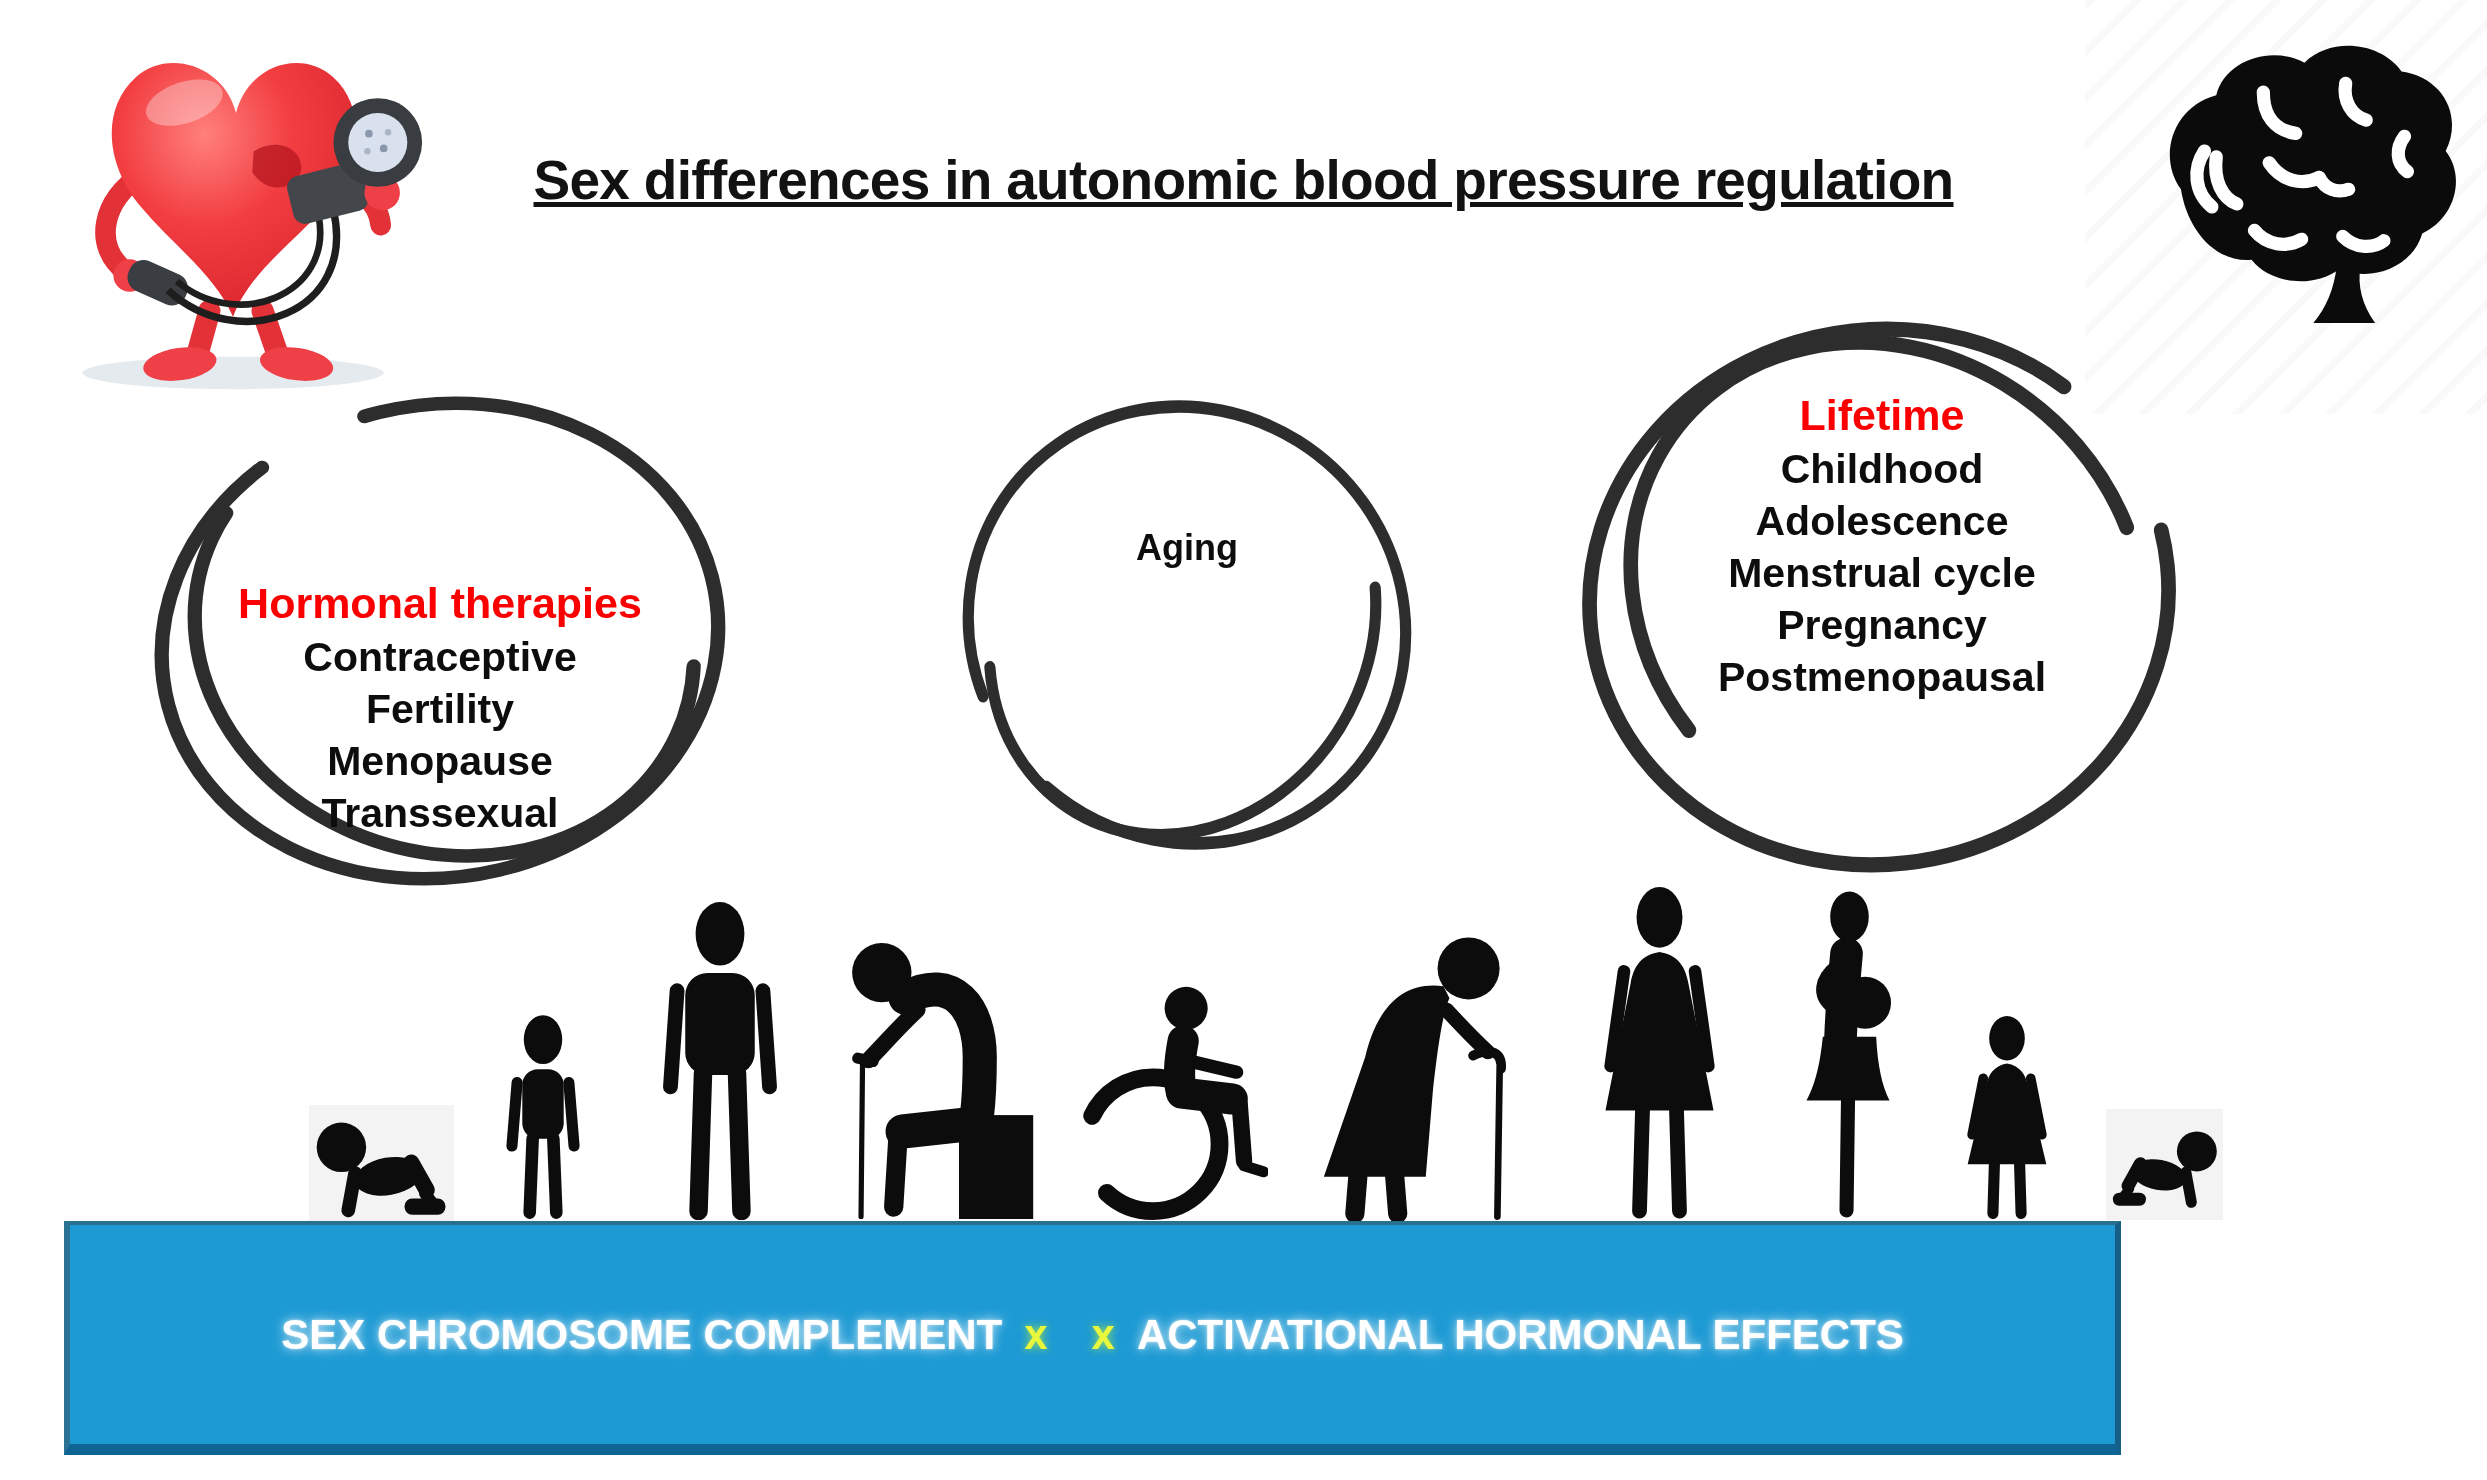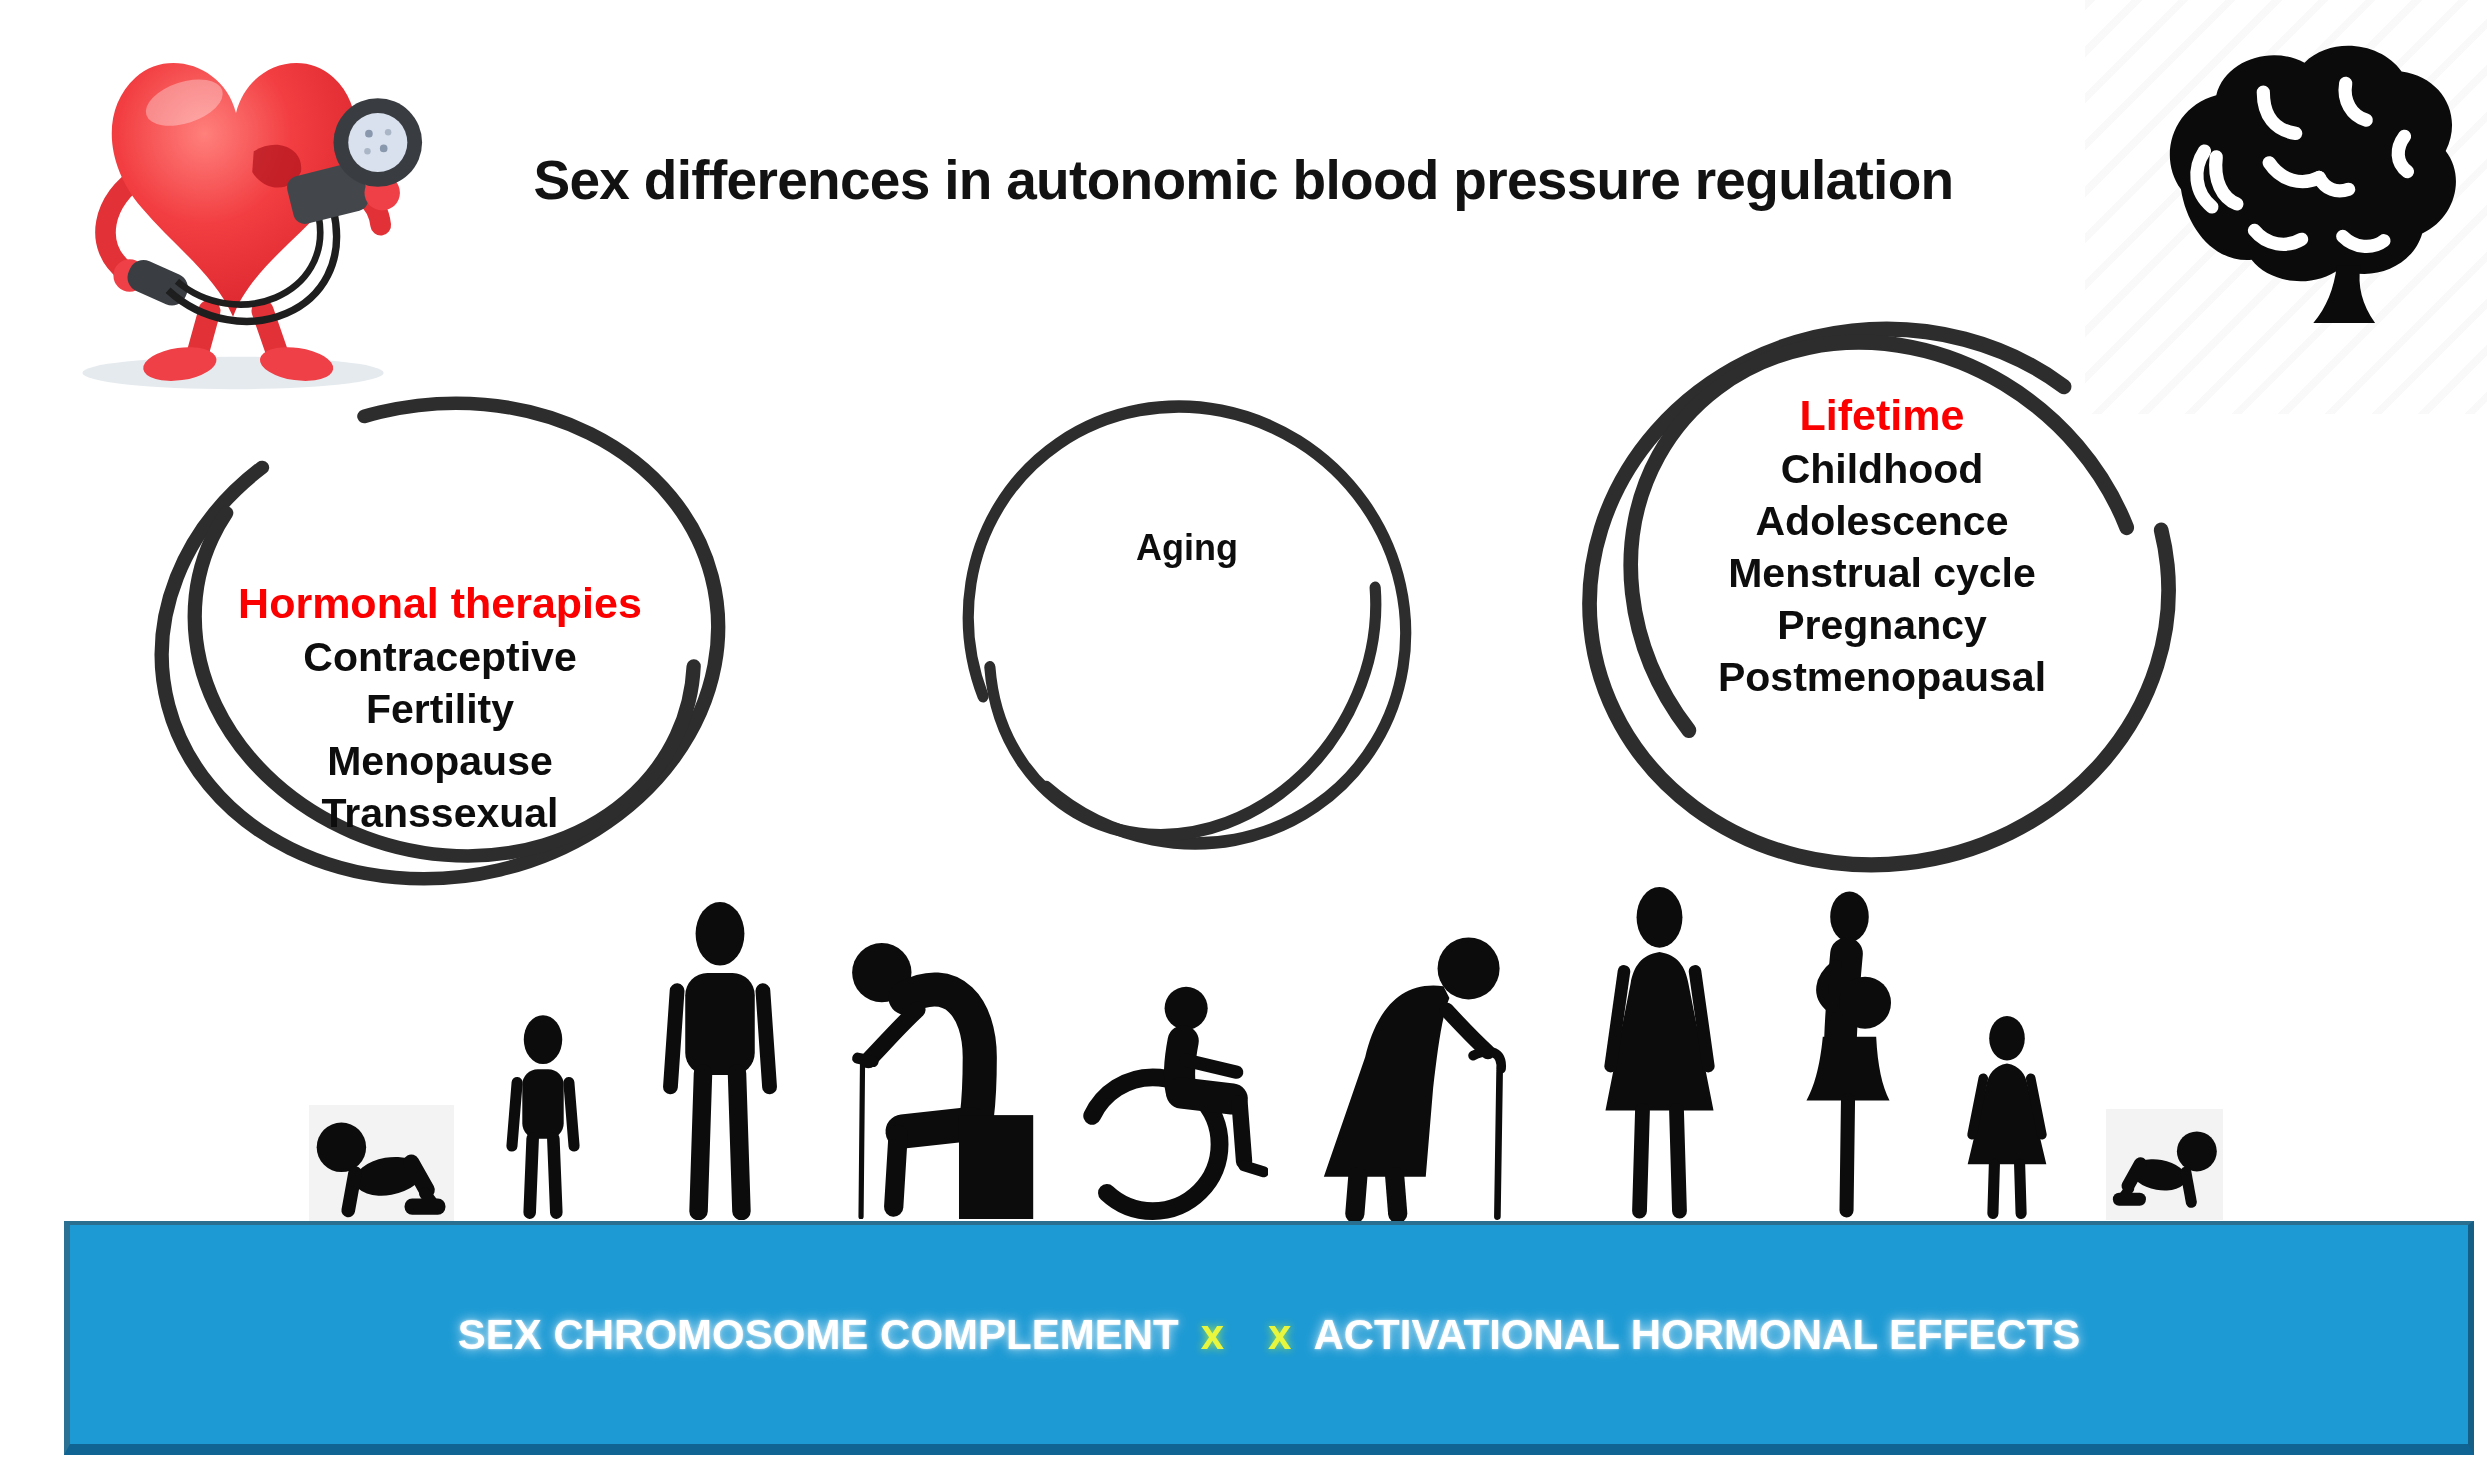--- a/index.html
+++ b/index.html
@@ -6,21 +6,21 @@
   body{
     width:2487px;height:1481px;position:relative;overflow:hidden;
     font-family:"Liberation Sans", sans-serif;
   }
   .abs{position:absolute;}
 
   
   #main-title{
     top:148px;left:50%;transform:translateX(-50%);
     font-size:55px;font-weight:700;color:#121212;
-    white-space:nowrap;letter-spacing:-0.7px;
+    white-space:nowrap;letter-spacing:-0.7px;text-decoration:underline;
   }
 
   
   #hatch{
     left:2085px;top:0;width:402px;height:414px;
     background:repeating-linear-gradient(135deg, rgba(0,0,0,0.05) 0 7.4px, transparent 7.4px 33px);
     opacity:.45;
   }
 
   
@@ -44,21 +44,21 @@
 
   
   .figure{display:block;}
   .figure svg{width:100%;height:100%;display:block;}
   .sil{fill:#0c0c0c;stroke:none;}
   .sil-l{fill:none;stroke:#0c0c0c;stroke-linecap:round;}
   .baby-bg{background:#f3f3f3;}
 
   
   #banner{
-    left:64px;top:1221px;width:2410px;height:234px;box-sizing:border-box;
+    left:64px;top:1221px;width:2057px;height:234px;box-sizing:border-box;
     background:#1d9ad4;
     border-top:4.4px solid #2a6e90;border-left:6px solid #2b7193;
     border-right:6.7px solid #155f86;border-bottom:11px solid #0f6493;
     display:flex;align-items:center;justify-content:center;
   }
   #banner-text{
     display:flex;align-items:baseline;white-space:nowrap;
     font-size:42px;font-weight:700;color:#ffffff;letter-spacing:0px;
   }
   #banner-text .seg{text-shadow:0 0 12px rgba(255,255,255,.8),0 0 3px rgba(255,255,255,.6);}

